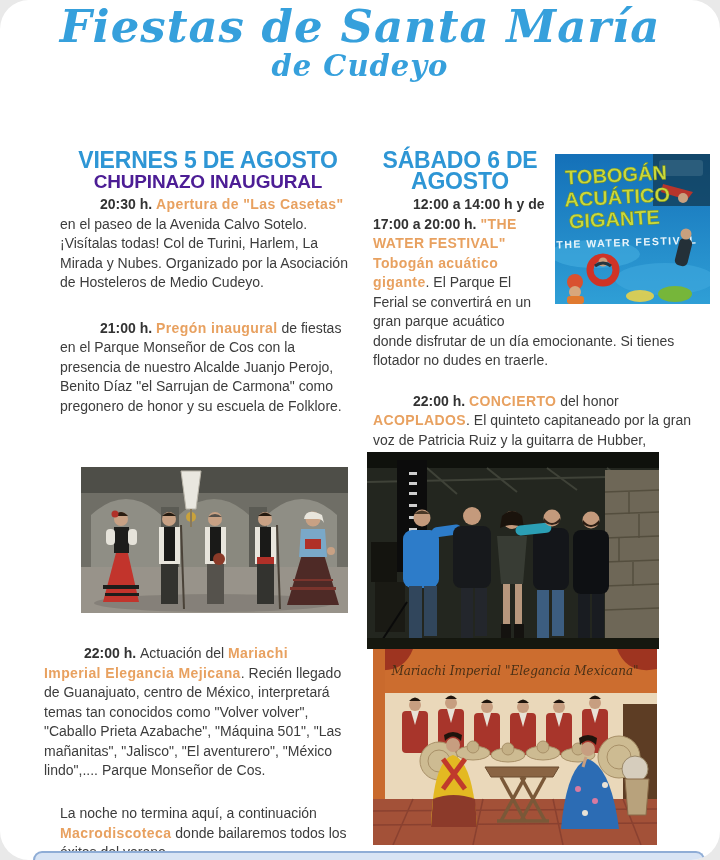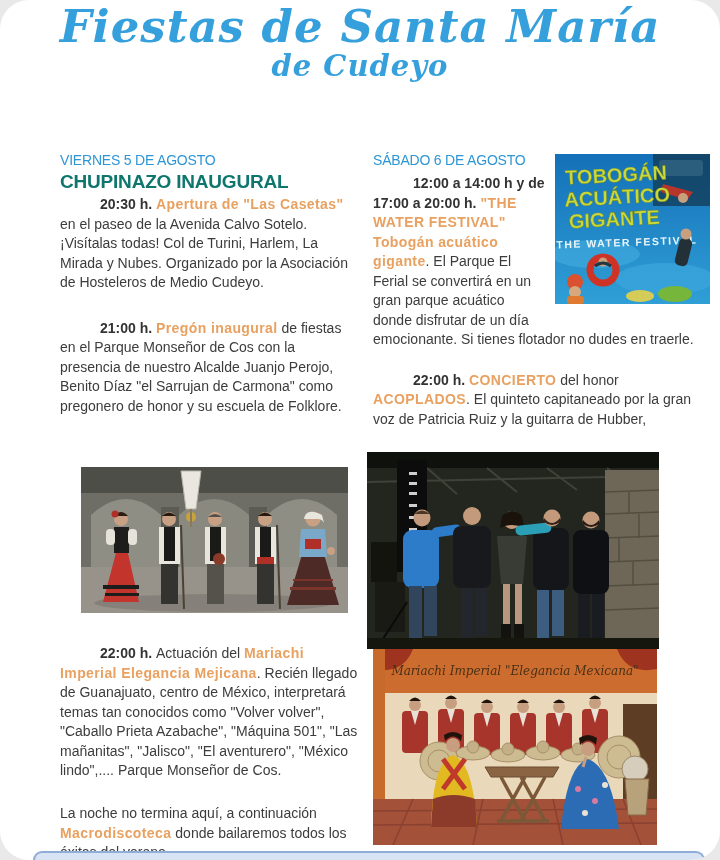--- a/index.html
+++ b/index.html
@@ -8,39 +8,39 @@
   
   .title{position:absolute;top:4px;left:0;width:720px;text-align:center;
          font-family:"DejaVu Serif",serif;font-style:italic;font-weight:bold;
          color:#36a0dc;line-height:1.04;letter-spacing:1px;}
   .title .t1{font-size:45px;}
   .title .t2{font-size:29px;}
   
   .col{position:absolute;top:150px;font-size:14px;line-height:19.5px;}
   .col.left{left:60px;width:296px;}
   .col.right{left:373px;width:337px;}
-  .h1{font-weight:normal;font-size:14px;line-height:21px;letter-spacing:-0.2px;color:#2e96d5;}
-  .h2{font-weight:bold;font-size:19px;line-height:21px;letter-spacing:-0.2px;color:#0f766e;}
+  .h1{font-weight:bold;font-size:23px;line-height:21px;letter-spacing:-0.2px;color:#2e96d5;text-align:center;}
+  .h2{font-weight:bold;font-size:19px;line-height:21px;letter-spacing:-0.2px;color:#4c1d95;text-align:center;}
   .para{margin:0;}
   .para.first{margin-top:3px;}
   .para.bebida{margin-top:13px;}
   .para.gap{margin-top:26px;}
   .para.gap2{margin-top:21px;}
   .b{font-weight:bold;color:#333333;margin-left:40px;}
   .o{font-weight:bold;color:#e8a160;letter-spacing:0.4px;}
   
   .poster{float:right;width:155px;height:150px;margin:4px 0 10px 8px;}
   
   .photo{position:absolute;line-height:0;}
   .photo.folk{left:81px;top:467px;width:267px;height:146px;}
   .photo.band{left:367px;top:452px;width:292px;height:197px;}
   .photo.mariachi{left:373px;top:649px;width:284px;height:196px;}
   
   .abs{position:absolute;font-size:14px;line-height:19.5px;}
-  .p3{left:60px;top:630px;width:305px;}
+  .p3{left:44px;top:630px;width:305px;}
   .p4{left:60px;top:790px;width:305px;}
   
   .bottom-strip{position:absolute;left:33px;top:851px;width:668px;height:9px;
                 background:#d8e4f4;border:2px solid #8fadd6;border-bottom:none;
                 border-radius:9px 9px 0 0;}
 </style>
 </head>
 <body>
 
 <div class="page">

